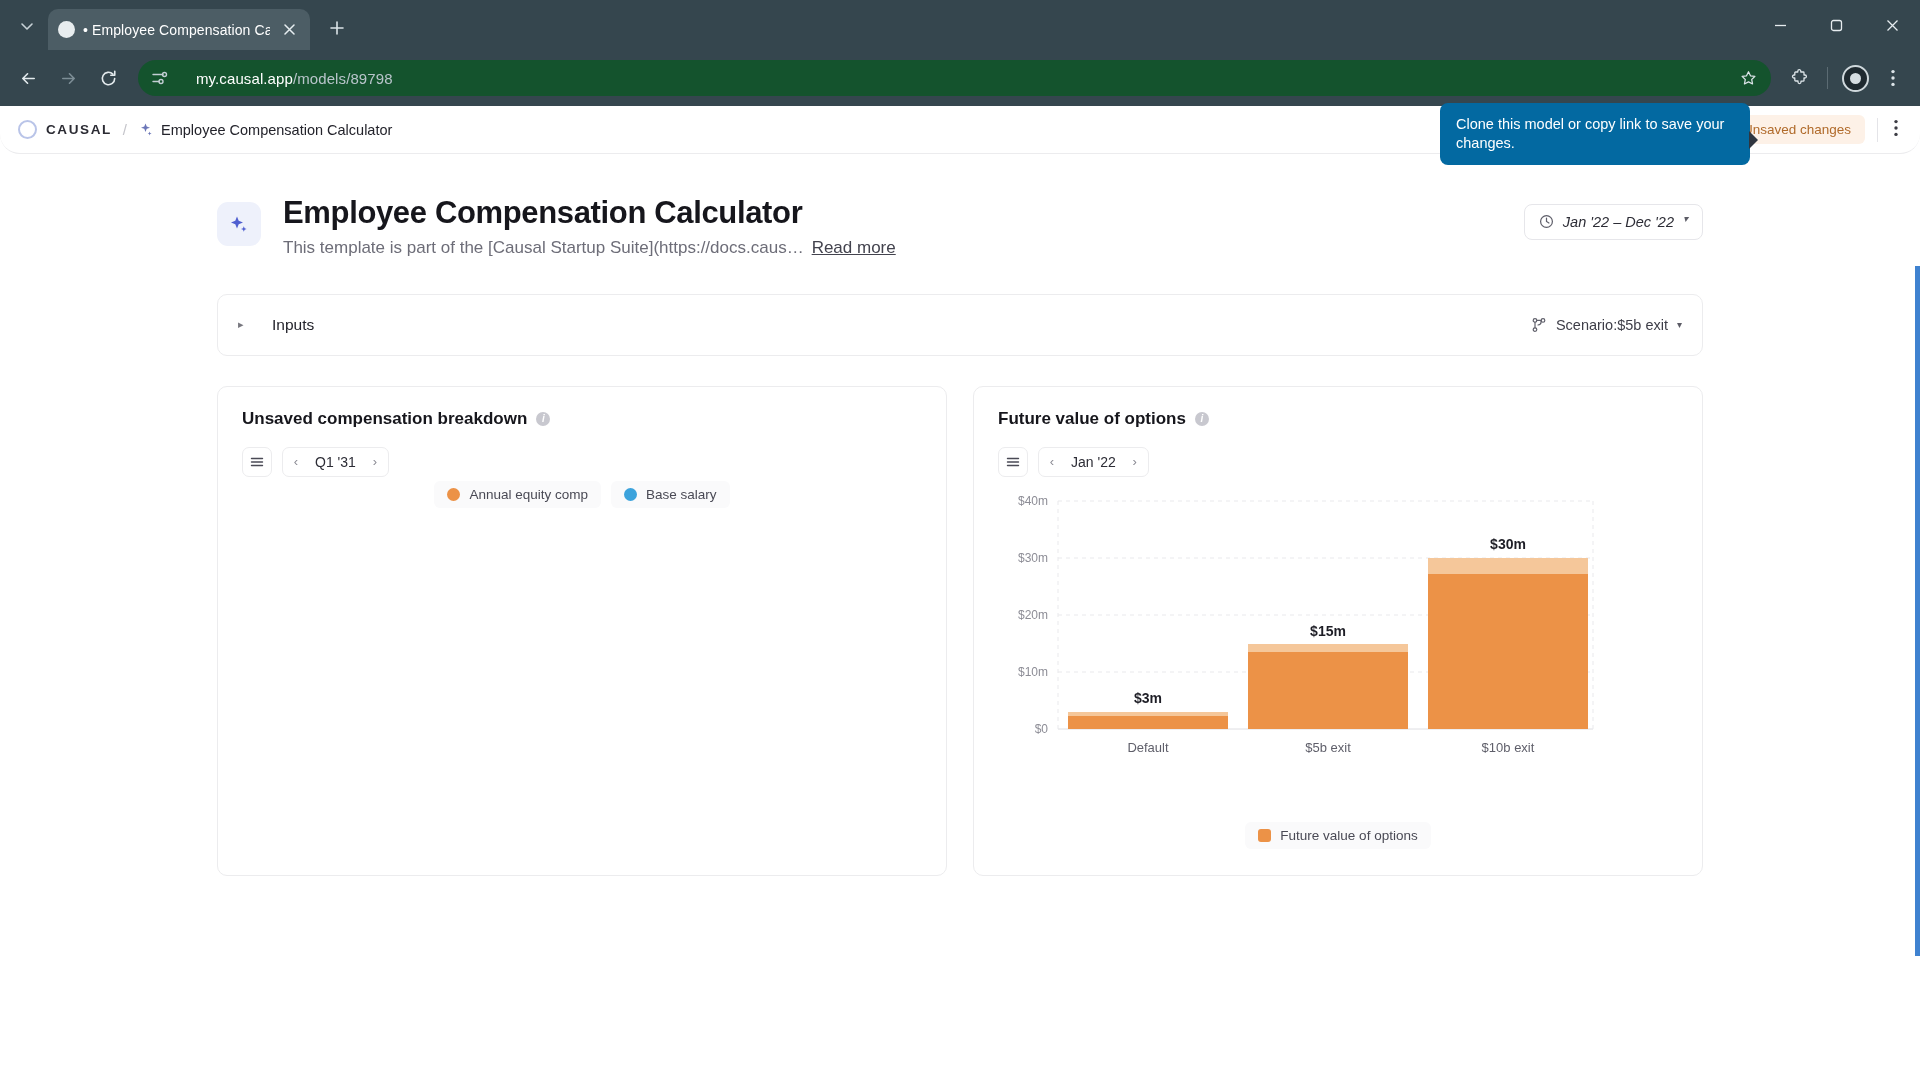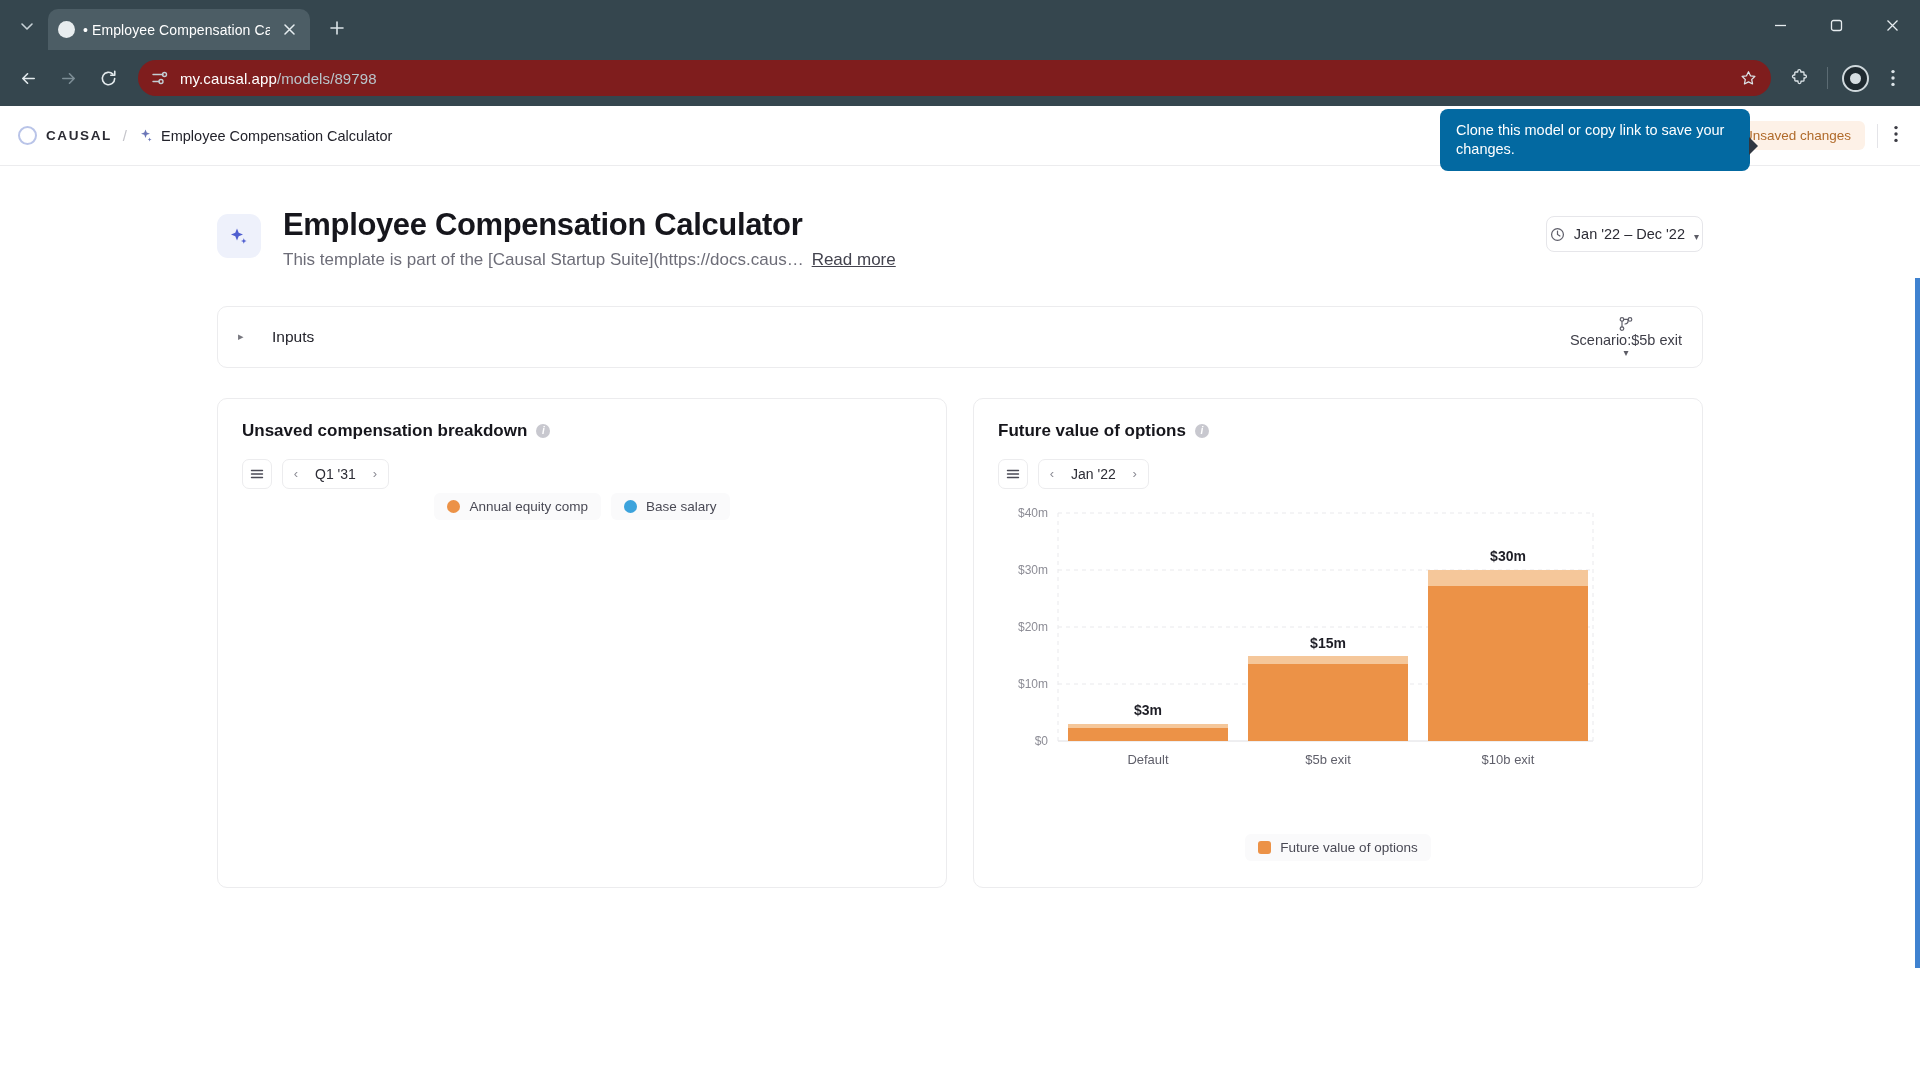--- a/index.html
+++ b/index.html
@@ -57,22 +57,22 @@
   .toolbar {
     height: 56px; background: #35464e; display: flex; align-items: center;
     padding: 0 10px; gap: 4px;
   }
   .nav-btn {
     width: 36px; height: 36px; border-radius: 50%; display: flex;
     align-items: center; justify-content: center; color: #e3eaed;
   }
   .nav-btn.disabled { color: #7d8e96; }
   .omnibox {
-    flex: 1; height: 36px; background: #7f1d1d; border-radius: 18px;
-    display: flex; align-items: center; padding: 0 14px; gap: 12px;
+    flex: 1; height: 36px; background: #14532d; border-radius: 18px;
+    display: flex; align-items: center; padding: 0 14px; gap: 28px;
     margin: 0 8px;
   }
   .omni-url { font-size: 15px; color: #ffffff; letter-spacing: .1px; }
   .omni-url .path { color: #b9c5cb; }
   .omni-right { display: flex; align-items: center; gap: 4px; }
   .tb-icon {
     width: 34px; height: 34px; border-radius: 50%; display: flex;
     align-items: center; justify-content: center; color: #dde5e9;
   }
   .profile-av {
@@ -80,23 +80,24 @@
     border: 2px solid #cfd8dc; display: flex; align-items: center;
     justify-content: center;
   }
   .profile-inner { width: 11px; height: 11px; border-radius: 50%; background: #d5dde1; }
   .tb-sep { width: 1px; height: 22px; background: #5b6b73; margin: 0 6px; }
 
   
   .app { position: relative; height: 974px; background: #fff; }
 
   .app-header {
-    height: 60px; border-bottom: 1px solid #ececee; display: flex;
+    height: 48px; border-bottom: 1px solid #ececee; display: flex;
     align-items: center; padding: 0 18px; position: relative;
     background: #fff;
+    border-radius: 20px;
   }
   .logo-mark {
     width: 19px; height: 19px; border-radius: 50%;
     border: 2.5px solid #b9c4e8; margin-right: 9px;
   }
   .logo-word {
     font-size: 13.5px; font-weight: 700; letter-spacing: 1.6px; color: #2b2b33;
   }
   .crumb-sep { margin: 0 11px; color: #c4c4ca; font-size: 15px; }
   .crumb-icon { margin-right: 8px; display:flex; color:#6b76b8; }
@@ -152,37 +153,37 @@
   }
   .page-sub .txt {
     max-width: 540px; overflow: hidden; white-space: nowrap;
     text-overflow: ellipsis;
   }
   .read-more {
     color: #43434e; text-decoration: underline; margin-left: 8px;
     white-space: nowrap;
   }
   .date-pill {
-    margin-left: auto; margin-top: 8px; display: flex; align-items: flex-end;
+    margin-left: auto; margin-top: 8px; display: flex; align-items: flex-start;
     gap: 9px; border: 1px solid #e6e6ea; border-radius: 8px;
-    padding: 9px 3px; flex: none; background:#fff;
+    padding: 9px 14px; flex: none; background:#fff;font-style:italic;
   }
   .date-pill .lbl { font-size: 14.5px; color: #2c2c35; }
   .caret { color: #5c5c66; font-size: 10px; line-height: 1; }
 
   
   .inputs-card {
     margin-top: 36px; border: 1px solid #ececee; border-radius: 10px;
     height: 62px; display: flex; align-items: center; padding: 0 20px;
     background: #fff;
   }
   .disclosure { color: #77777f; font-size: 11px; width: 22px; }
   .inputs-label { font-size: 15.5px; color: #23232b; margin-left: 12px; }
   .scenario {
-    margin-left: auto; display: flex; align-items: center;  flex-direction: column;
+    margin-left: auto; display: flex; align-items: center; gap: 9px;
   }
   .scenario-lbl { font-size: 14.5px; color: #3e3e48; }
 
   
   .cards { display: flex; gap: 26px; margin-top: 30px; }
   .card {
     flex: 1; border: 1px solid #ececee; border-radius: 10px; background: #fff;
     padding: 22px 24px 26px 24px; height: 490px; display: flex;
     flex-direction: column;
   }

